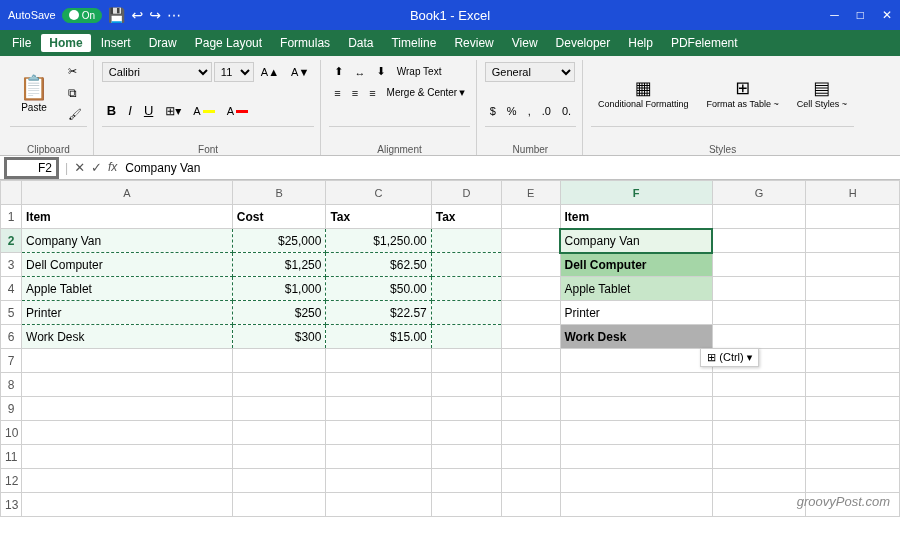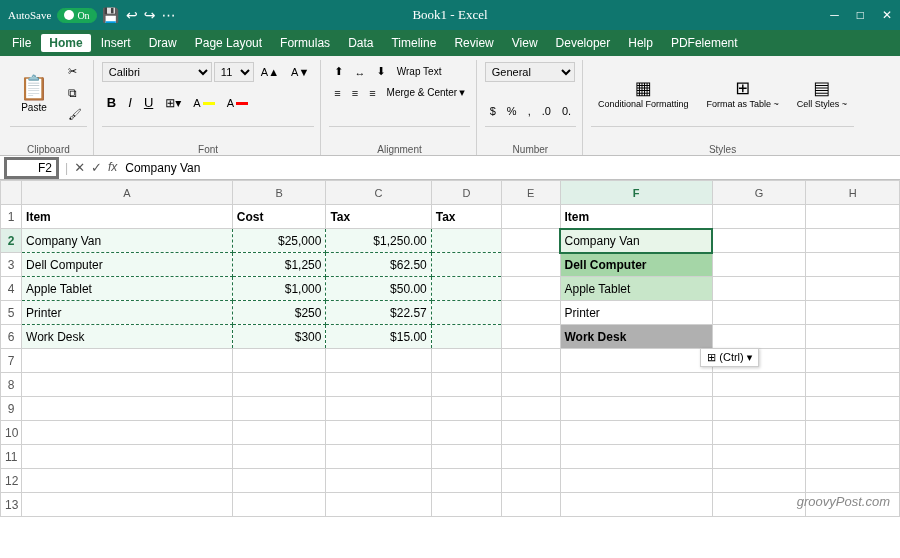--- a/index.html
+++ b/index.html
@@ -1,28 +1,27 @@
 <!DOCTYPE html>
 <html><head>
   <meta charset="utf-8">
   <style>
     * { box-sizing: border-box; margin: 0; padding: 0; }
     body { font-family: 'Segoe UI', Arial, sans-serif; font-size: 12px; background: #fff; width: 900px; height: 558px; overflow: hidden; }
 
     
     #title-bar {
-      background: #0f766e;
+      background: #1d4ed8;
       color: white;
       height: 30px;
       display: flex;
       align-items: center;
       justify-content: space-between;
       padding: 0 8px;
       font-size: 12px;
-      font-family: Liberation Serif, serif;
     }
     #title-bar .left { display: flex; align-items: center; gap: 6px; }
     #title-bar .center { font-size: 13px; font-weight: 500; position: absolute; left: 50%; transform: translateX(-50%); }
     #title-bar .right { display: flex; align-items: center; gap: 8px; margin-left: auto; }
 
     .autosave-toggle {
       background: #19a757;
       border: 1px solid #19a757;
       border-radius: 10px;
       padding: 1px 6px;
@@ -335,21 +334,21 @@
           </button>
           <button class="rb-btn">
             <span>🖌</span>
           </button>
         </div>
       </div>
       <div class="ribbon-group-label">Clipboard</div>
     </div>
 
     <div class="ribbon-group" style="min-width:160px;">
-      <div class="ribbon-controls" style="flex-direction:column; align-items:flex-start; gap:8px;">
+      <div class="ribbon-controls" style="flex-direction:column; align-items:flex-start; gap:16px;">
         <div class="font-row">
           <select class="font-select">
             <option>Calibri</option>
           </select>
           <select class="size-select">
             <option>11</option>
           </select>
           <button class="rb-btn" style="font-size:11px;">A▲</button>
           <button class="rb-btn" style="font-size:11px;">A▼</button>
         </div>

